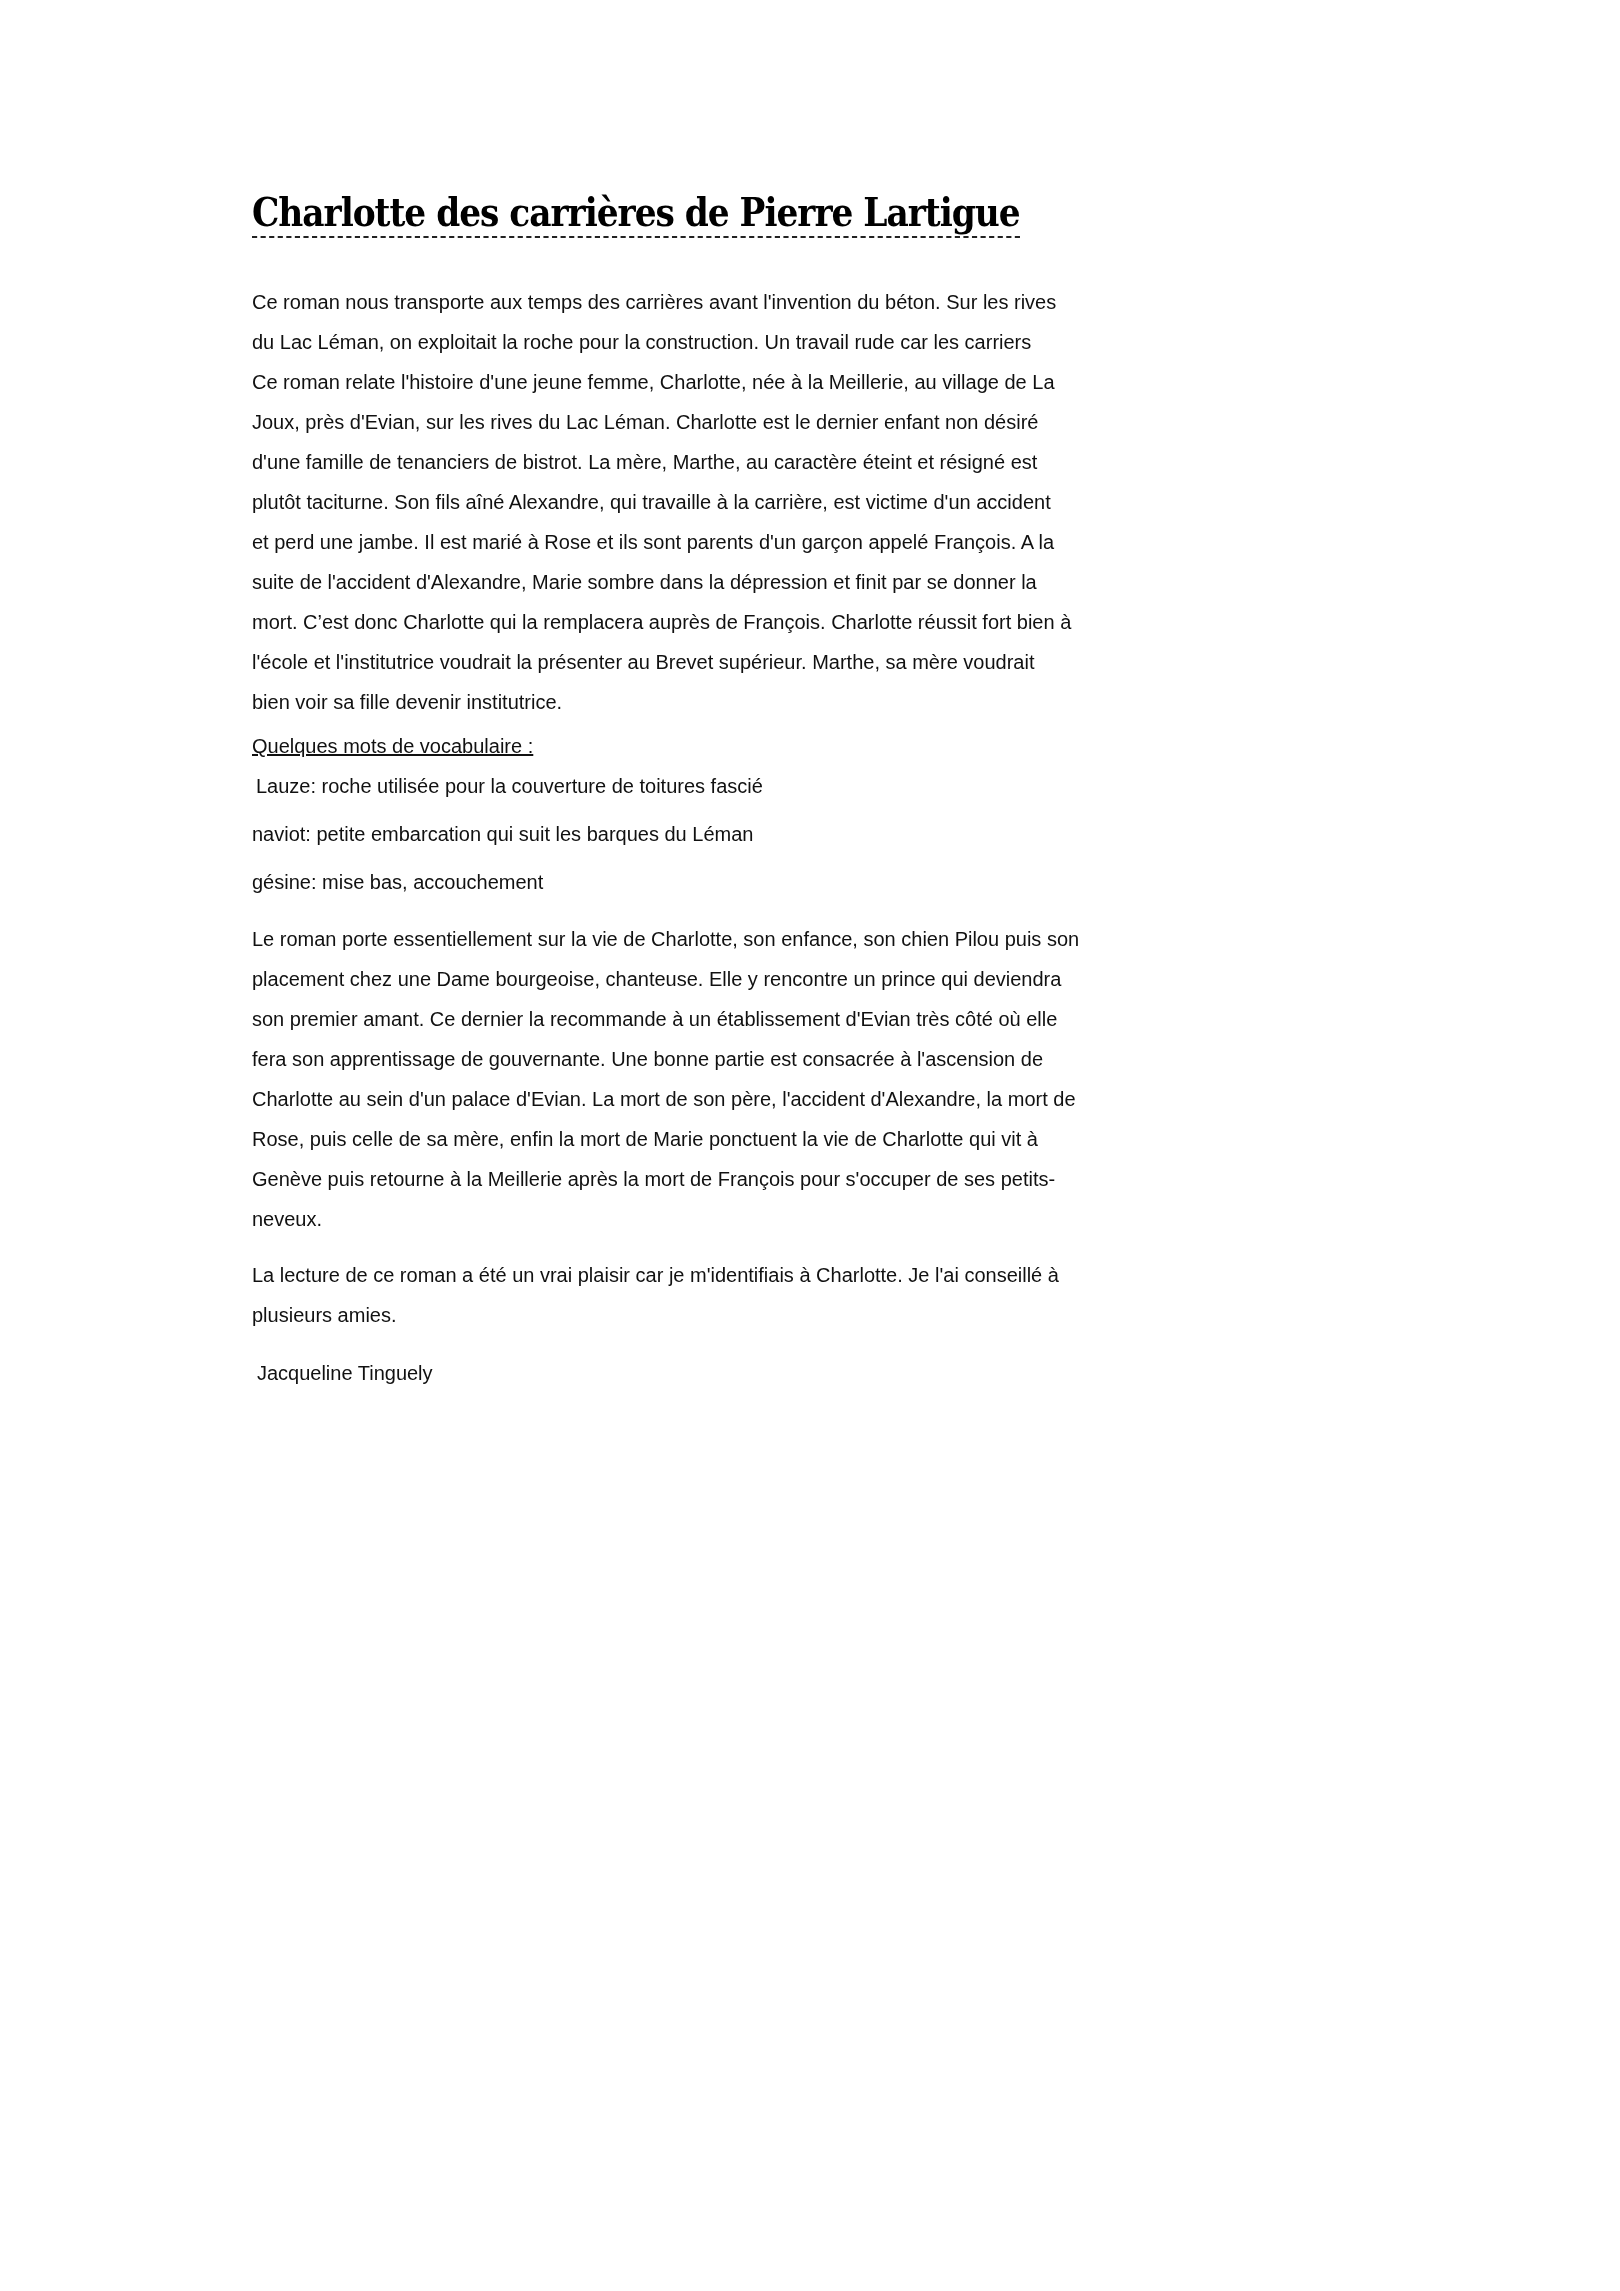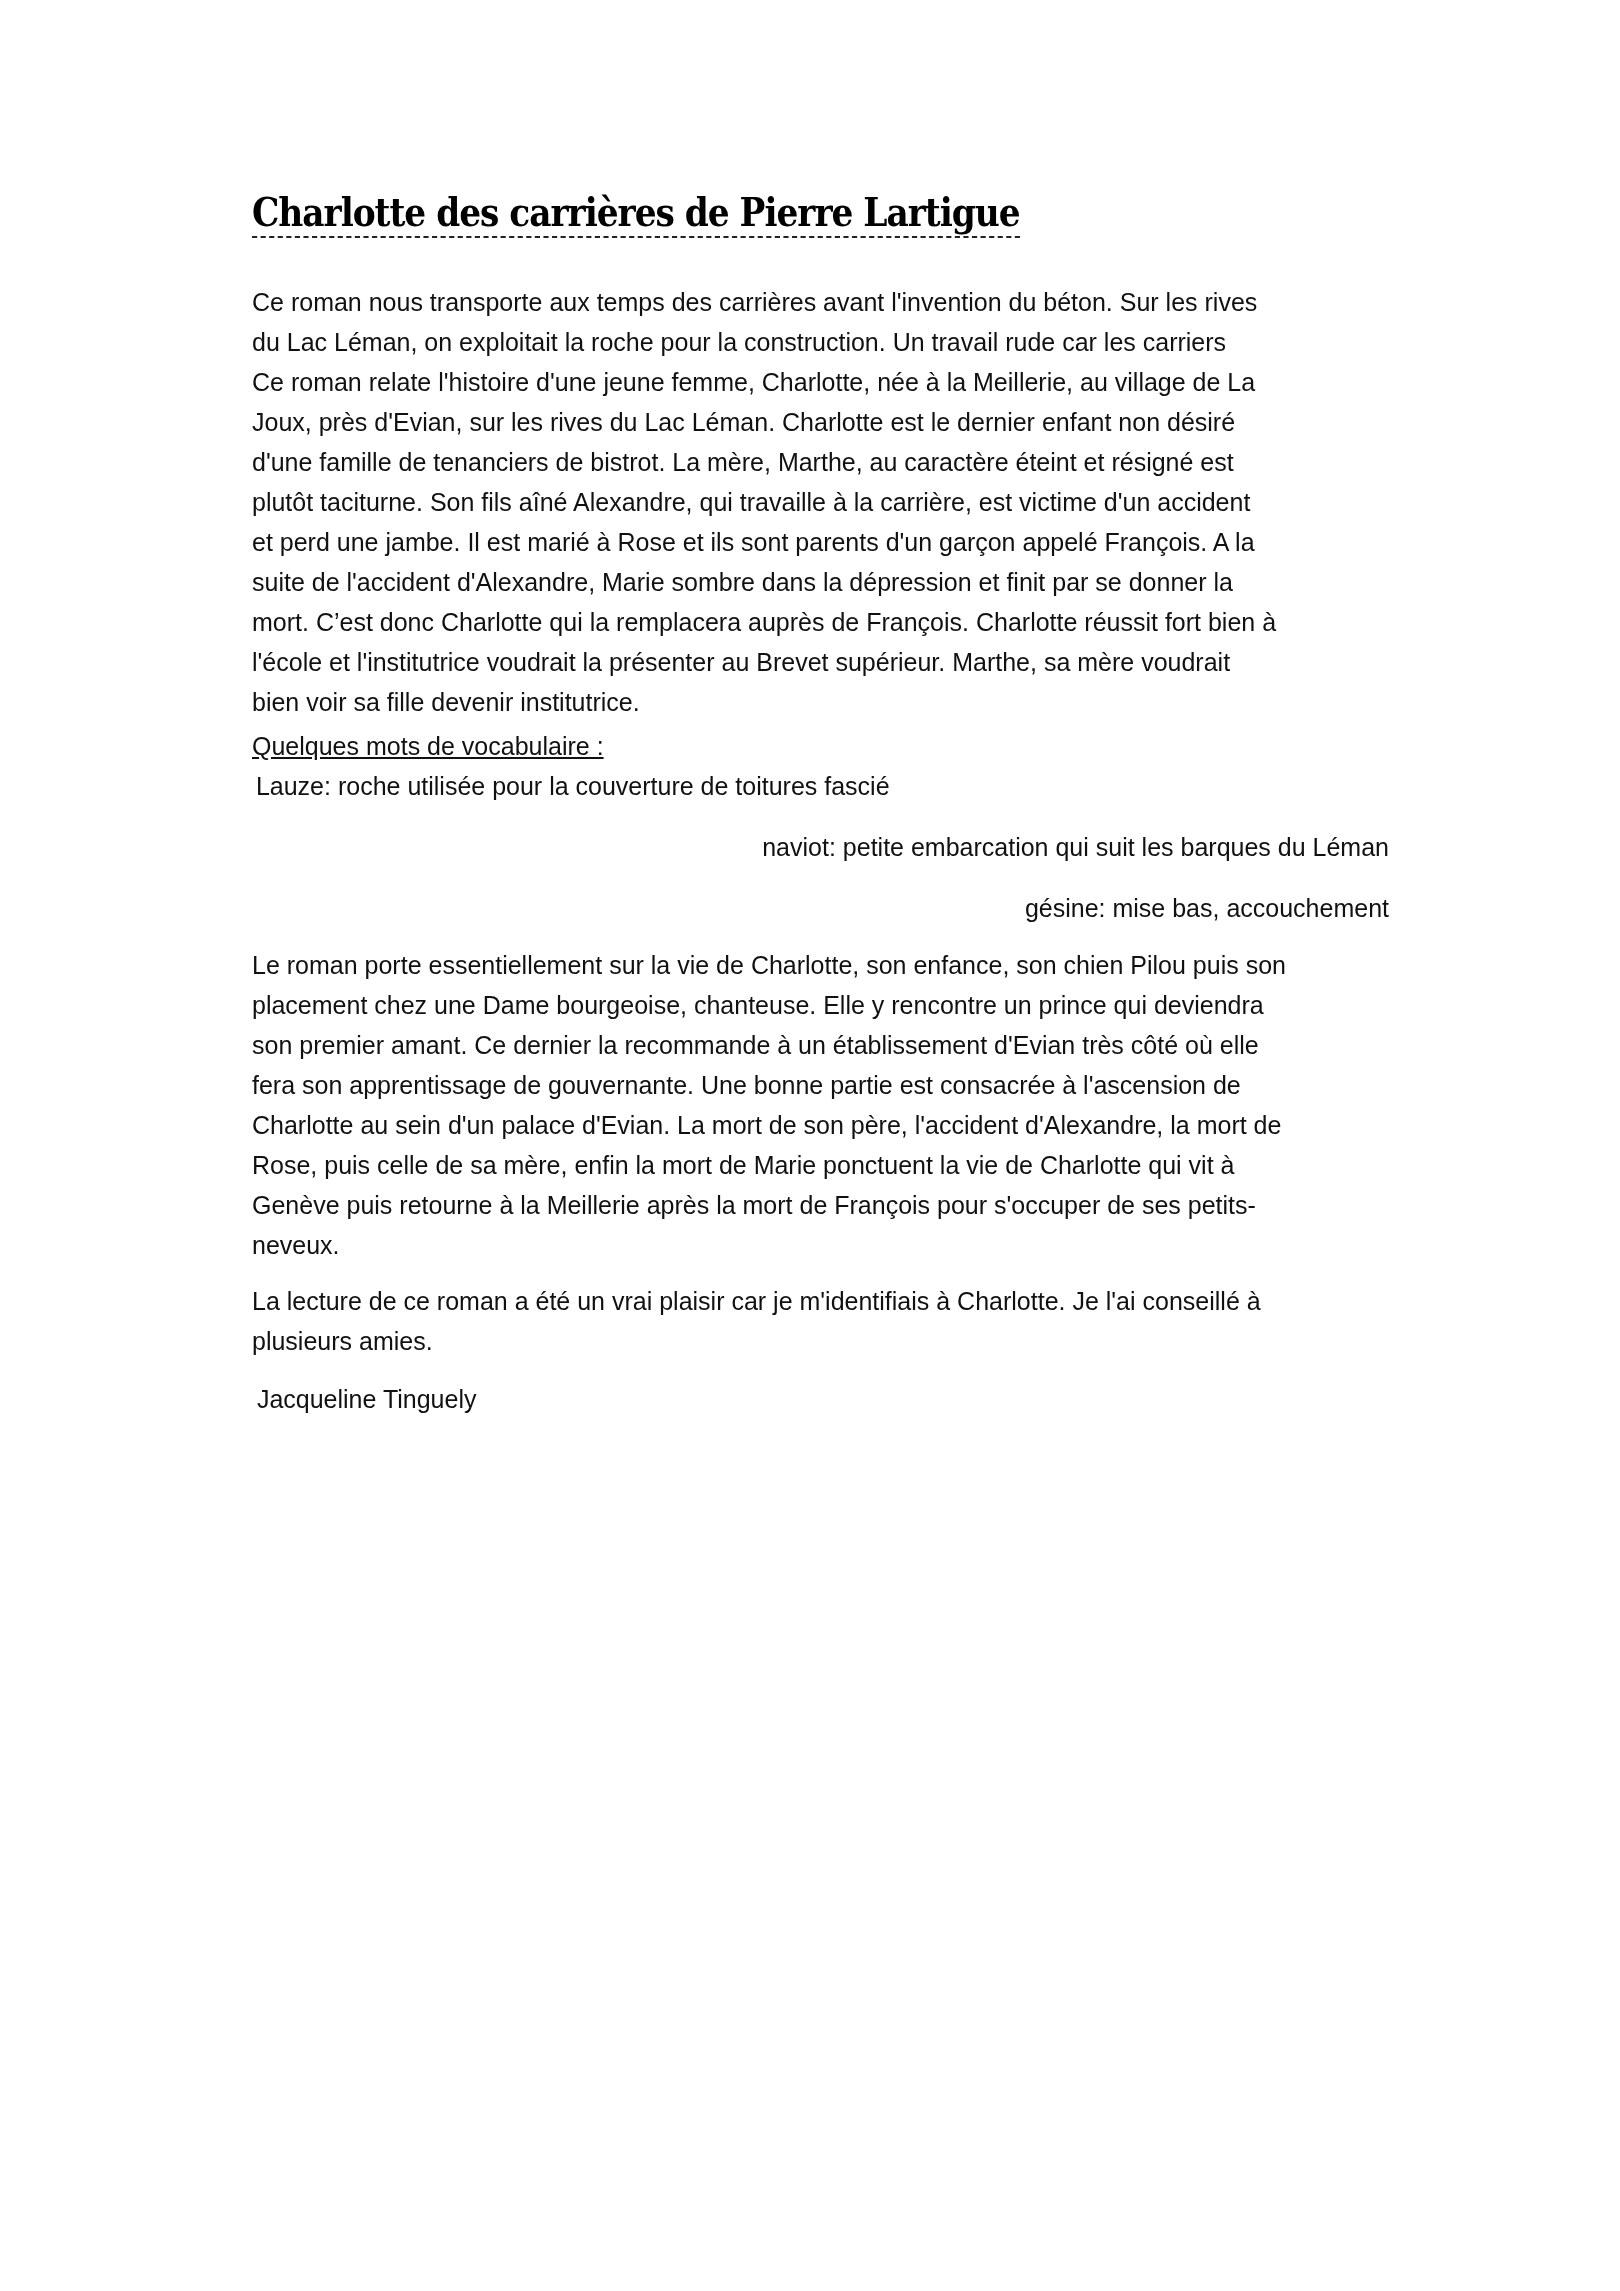--- a/index.html
+++ b/index.html
@@ -30,31 +30,31 @@
       padding-bottom: 3.9px;
       display: inline-block;
       transform: scaleX(0.86);
       transform-origin: left center;
       color: #000;
       border-bottom: 2.9px dashed #222;
       white-space: nowrap;
     }
     .body-text {
       font-family: "Liberation Sans", "DejaVu Sans", sans-serif;
-      font-size: 25px;
+      font-size: 20px;
       line-height: 40px;
       color: #111;
     }
     .para {
       margin: 0;
     }
     .para-1 { margin-top: 44px; }
     .vocab-heading { margin-top: 4px; text-decoration: underline; }
     .vocab-item-first { margin-left: 3.9px; line-height: 40px; }
-    .vocab-item { margin-top: 21px; line-height: 40px; text-align: right; }
+    .vocab-item { margin-top: 8px; line-height: 40px; }
     .para-2 { margin-top: 16.7px; }
     .para-3 { margin-top: 16px; }
     .signature {
       margin-top: 18.6px;
       margin-left: 4.9px;
       font-weight: normal;
     }
     .line { display: block; white-space: nowrap; }
   </style>
 </head>

